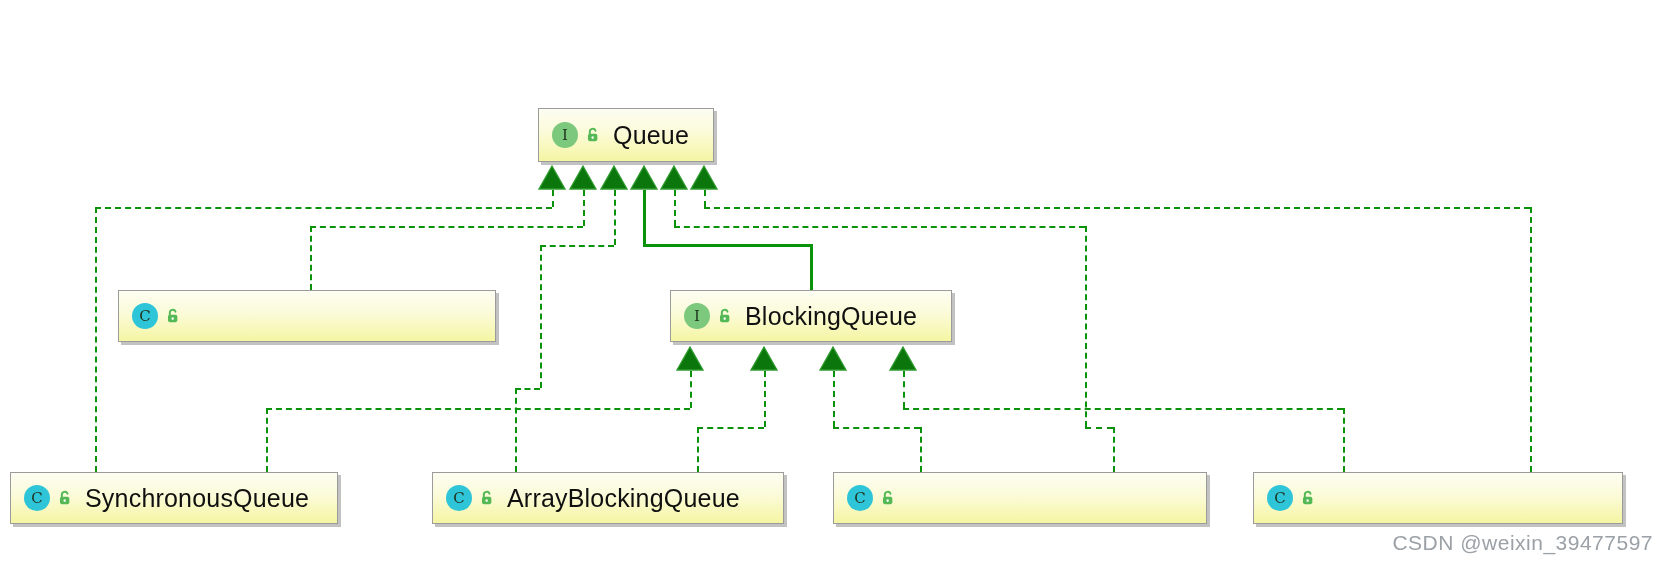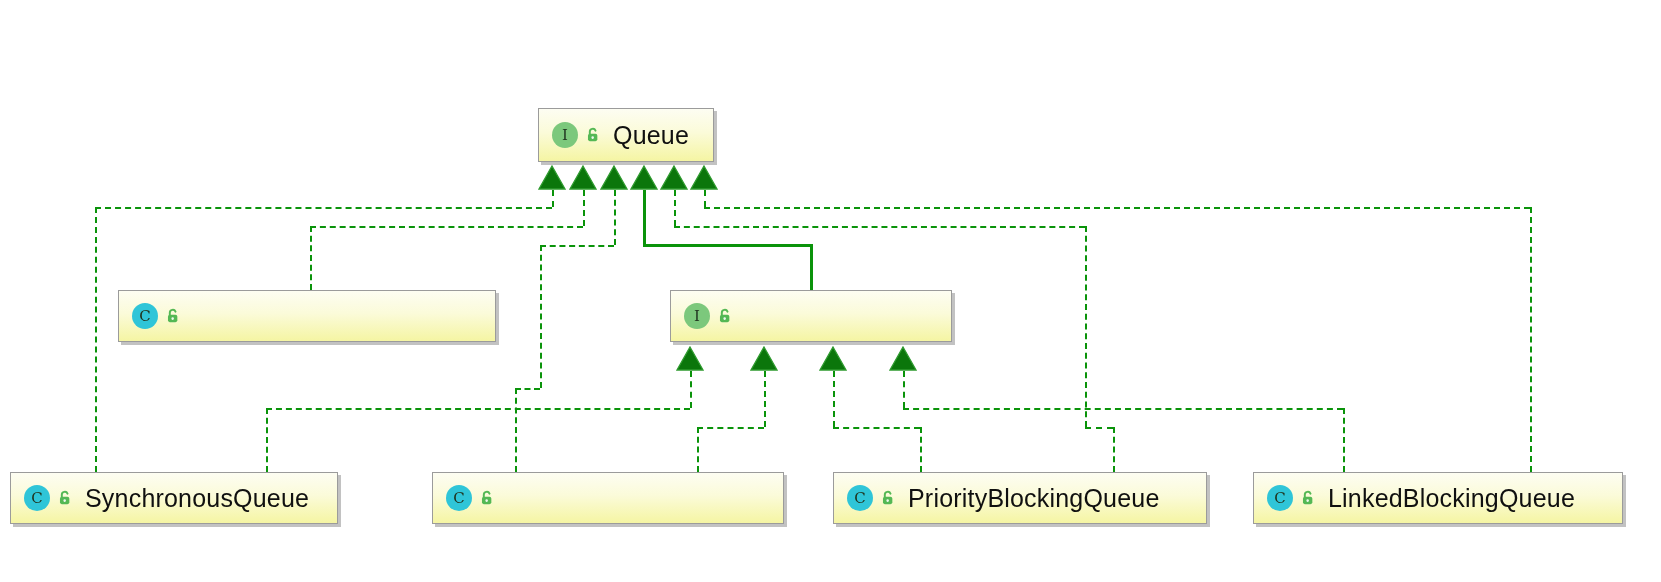--- a/index.html
+++ b/index.html
@@ -143,55 +143,56 @@
       </svg>
   </div>
 
   <div class="node" style="left:670px;top:290px;width:282px;height:52px">
     <span class="badge iface">I</span>
     <svg class="lock" width="16" height="16" viewBox="0 0 14 14">
         <path d="M4.2 6.2 V4.3 a2.6 2.6 0 0 1 5-1.1" fill="none" stroke="#54b854" stroke-width="1.7" stroke-linecap="round"></path>
         <rect x="2.6" y="6" width="8.2" height="6.4" rx="1.6" fill="#54b854"></rect>
         <rect x="5.6" y="8.2" width="2.2" height="2.2" rx="1" fill="#eef7ee"></rect>
       </svg>
+    <span class="label">BlockingQueue</span>
   </div>
 
   <div class="node" style="left:10px;top:472px;width:328px;height:52px">
     <span class="badge clazz">C</span>
     <svg class="lock" width="16" height="16" viewBox="0 0 14 14">
         <path d="M4.2 6.2 V4.3 a2.6 2.6 0 0 1 5-1.1" fill="none" stroke="#54b854" stroke-width="1.7" stroke-linecap="round"></path>
         <rect x="2.6" y="6" width="8.2" height="6.4" rx="1.6" fill="#54b854"></rect>
         <rect x="5.6" y="8.2" width="2.2" height="2.2" rx="1" fill="#eef7ee"></rect>
       </svg>
     <span class="label">SynchronousQueue</span>
   </div>
 
   <div class="node" style="left:432px;top:472px;width:352px;height:52px">
     <span class="badge clazz">C</span>
     <svg class="lock" width="16" height="16" viewBox="0 0 14 14">
         <path d="M4.2 6.2 V4.3 a2.6 2.6 0 0 1 5-1.1" fill="none" stroke="#54b854" stroke-width="1.7" stroke-linecap="round"></path>
         <rect x="2.6" y="6" width="8.2" height="6.4" rx="1.6" fill="#54b854"></rect>
         <rect x="5.6" y="8.2" width="2.2" height="2.2" rx="1" fill="#eef7ee"></rect>
       </svg>
+    <span class="label">ArrayBlockingQueue</span>
   </div>
 
   <div class="node" style="left:833px;top:472px;width:374px;height:52px">
     <span class="badge clazz">C</span>
     <svg class="lock" width="16" height="16" viewBox="0 0 14 14">
         <path d="M4.2 6.2 V4.3 a2.6 2.6 0 0 1 5-1.1" fill="none" stroke="#54b854" stroke-width="1.7" stroke-linecap="round"></path>
         <rect x="2.6" y="6" width="8.2" height="6.4" rx="1.6" fill="#54b854"></rect>
         <rect x="5.6" y="8.2" width="2.2" height="2.2" rx="1" fill="#eef7ee"></rect>
       </svg>
-    <span class="label">PriorityBlockingQueue</span>
   </div>
 
   <div class="node" style="left:1253px;top:472px;width:370px;height:52px">
     <span class="badge clazz">C</span>
     <svg class="lock" width="16" height="16" viewBox="0 0 14 14">
         <path d="M4.2 6.2 V4.3 a2.6 2.6 0 0 1 5-1.1" fill="none" stroke="#54b854" stroke-width="1.7" stroke-linecap="round"></path>
         <rect x="2.6" y="6" width="8.2" height="6.4" rx="1.6" fill="#54b854"></rect>
         <rect x="5.6" y="8.2" width="2.2" height="2.2" rx="1" fill="#eef7ee"></rect>
       </svg>
-    <span class="label">LinkedBlockingQueue</span>
   </div>
 
+  <div class="watermark">CSDN @weixin_39477597</div>
 
 </div>
 
 </body></html>

